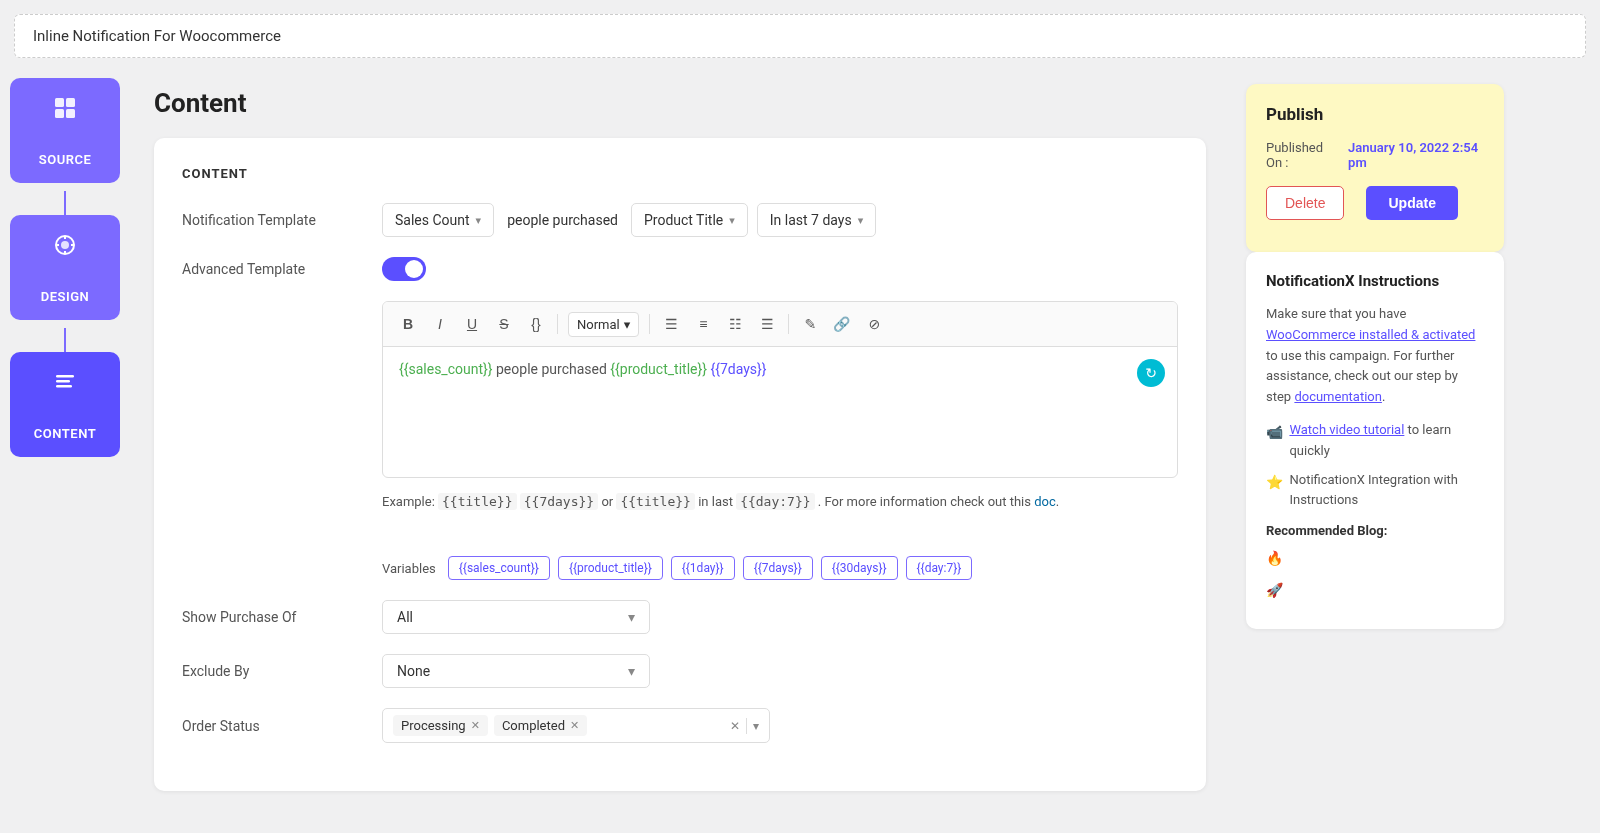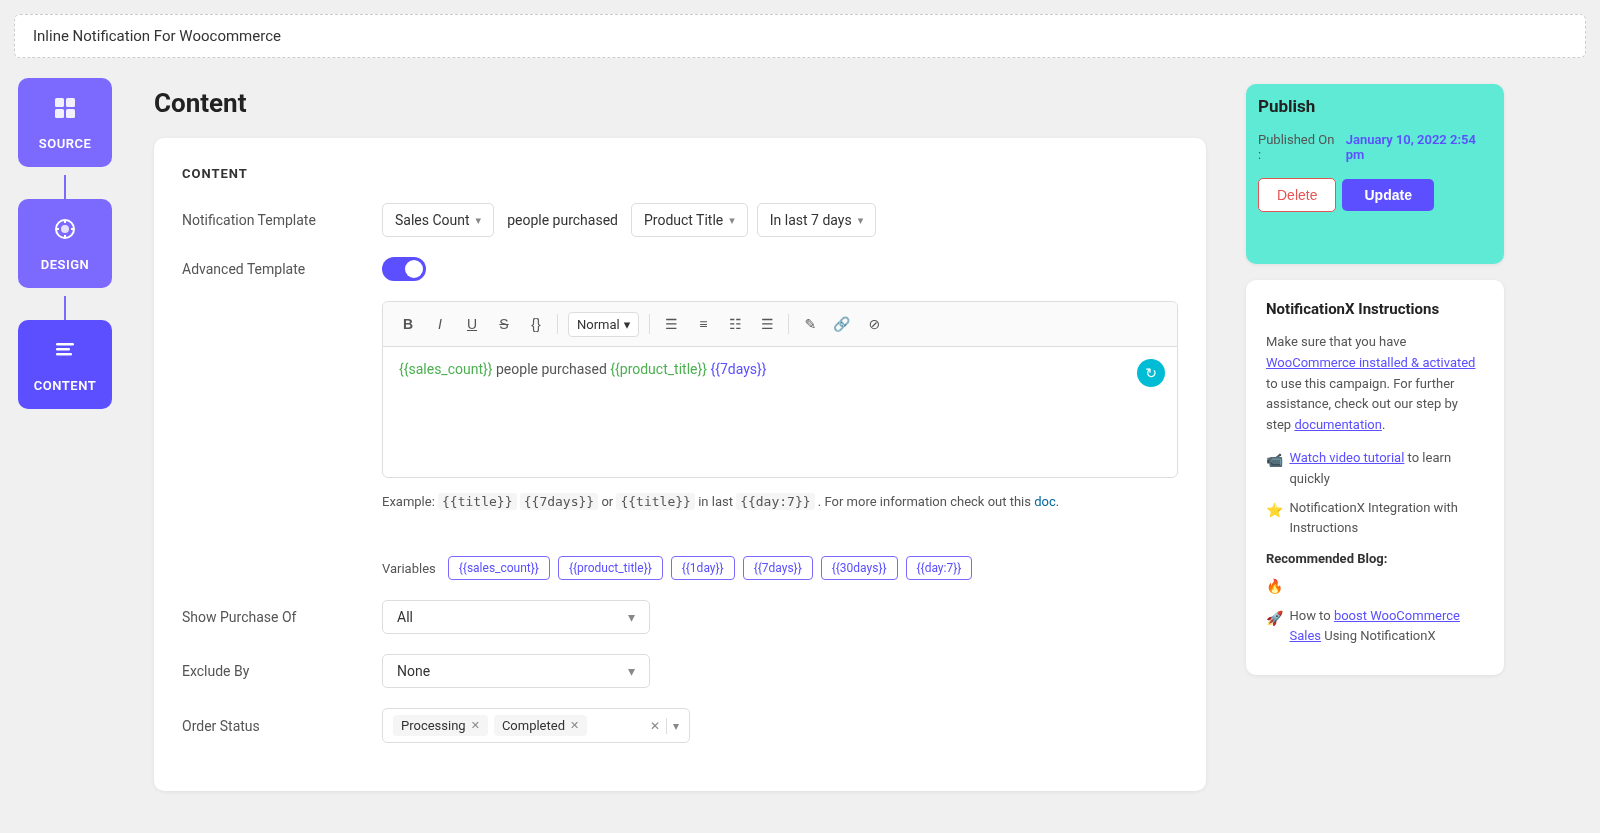--- a/index.html
+++ b/index.html
@@ -8,21 +8,21 @@
     .page-wrapper { display: flex; min-height: 100vh; }
 
     
     .top-bar { background: #fff; border: 1.5px dashed #ccc; border-radius: 6px; margin: 14px 14px 0 14px; padding: 12px 18px; font-size: 15px; color: #333; }
 
     
     .main-layout { display: flex; flex: 1; }
 
     
     .sidebar { width: 130px; padding: 10px 0; display: flex; flex-direction: column; align-items: center; gap: 0; }
-    .sidebar-item { width: 94px; border-radius: 10px; padding: 16px 10px; display: flex; flex-direction: column; align-items: center; gap: 8px; cursor: pointer; margin-bottom: 8px; }
+    .sidebar-item { width: 110px; border-radius: 10px; padding: 16px 10px; display: flex; flex-direction: column; align-items: center; gap: 24px; cursor: pointer; margin-bottom: 8px; }
     .sidebar-item.active { background: #5b4fff; color: #fff; }
     .sidebar-item.inactive { background: #7c6aff; color: #fff; }
     .sidebar-item .icon { font-size: 24px; }
     .sidebar-item .label { font-size: 13px; font-weight: 600; letter-spacing: 0.5px; }
     .sidebar-connector { width: 2px; height: 24px; background: #7c6aff; margin: 0 auto; }
 
     
     .content-area { flex: 1; padding: 20px 24px; max-width: 1100px; }
     .page-title { font-size: 26px; font-weight: 700; color: #222; margin-bottom: 20px; }
 
@@ -71,37 +71,37 @@
     
     .variables-row { display: flex; align-items: center; margin-top: 14px; gap: 8px; flex-wrap: wrap; }
     .variables-label { color: #555; font-size: 13px; margin-right: 4px; }
     .variable-tag { border: 1.5px solid #7c6aff; color: #5b4fff; border-radius: 4px; padding: 4px 10px; font-size: 12px; cursor: pointer; background: #fff; }
 
     
     .select-field { border: 1.5px solid #ddd; border-radius: 5px; padding: 8px 14px; font-size: 14px; background: #fff; display: flex; align-items: center; width: 268px; cursor: pointer; }
     .select-field .chevron { margin-left: auto; color: #888; }
 
     
-    .multi-select { border: 1.5px solid #ddd; border-radius: 5px; padding: 6px 10px; font-size: 14px; background: #fff; display: flex; align-items: center; width: 308px; flex-wrap: wrap; gap: 6px; cursor: pointer; }
+    .multi-select { border: 1.5px solid #ddd; border-radius: 5px; padding: 6px 10px; font-size: 14px; background: #fff; display: flex; align-items: center; width: 388px; flex-wrap: wrap; gap: 6px; cursor: pointer; }
     .tag { background: #f5f5f5; border-radius: 4px; padding: 3px 8px; font-size: 13px; display: flex; align-items: center; gap: 5px; }
     .tag .close { cursor: pointer; color: #888; font-size: 11px; }
     .multi-select-icons { margin-left: auto; display: flex; align-items: center; gap: 6px; color: #888; font-size: 12px; }
 
     
     .right-panel { width: 290px; padding: 16px; flex-shrink: 0; }
-    .publish-card { background: #5eead4; border-radius: 10px; padding: 12px; box-shadow: 0 1px 4px rgba(0,0,0,0.07); }
+    .publish-card { background: #fef9c3; border-radius: 10px; padding: 20px; box-shadow: 0 1px 4px rgba(0,0,0,0.07); }
     .publish-title { font-size: 17px; font-weight: 700; color: #222; margin-bottom: 16px; }
     .publish-row { display: flex; align-items: center; margin-bottom: 16px; font-size: 13px; gap: 8px; }
     .publish-key { color: #555; }
     .publish-value { color: #5b4fff; font-weight: 600; }
-    .publish-actions { display: flex; gap: 6px; margin-bottom: 40px; align-items: center; }
+    .publish-actions { display: flex; gap: 22px; margin-bottom: 12px; }
     .btn-delete { border: 1.5px solid #e25555; color: #e25555; background: #fff; border-radius: 5px; padding: 8px 18px; cursor: pointer; font-size: 14px; }
     .btn-update { background: #5b4fff; color: #fff; border: none; border-radius: 5px; padding: 8px 22px; cursor: pointer; font-size: 14px; font-weight: 600; }
 
-    .instructions-card { background: #fff; border-radius: 10px; padding: 20px; box-shadow: 0 1px 4px rgba(0,0,0,0.07); margin-top: 16px; }
+    .instructions-card { background: #fff; border-radius: 10px; padding: 20px; box-shadow: 0 1px 4px rgba(0,0,0,0.07); }
     .instructions-title { font-size: 15px; font-weight: 700; color: #222; margin-bottom: 14px; }
     .instructions-text { font-size: 13px; color: #555; line-height: 1.6; margin-bottom: 12px; }
     .instructions-link { color: #5b4fff; }
     .instruction-item { font-size: 13px; color: #555; line-height: 1.6; margin-bottom: 8px; display: flex; align-items: flex-start; gap: 6px; }
     .instruction-item .emoji { font-size: 14px; flex-shrink: 0; margin-top: 1px; }
     .recommended-label { font-weight: 700; color: #333; margin: 12px 0 8px; font-size: 13px; }
 
     
     ::-webkit-scrollbar { width: 6px; }
     ::-webkit-scrollbar-thumb { background: #ccc; border-radius: 3px; }
@@ -314,18 +314,17 @@
         <div class="instruction-item">
           <span class="emoji">⭐</span>
           <span>NotificationX Integration with Instructions</span>
         </div>
         <div class="recommended-label">Recommended Blog:</div>
         <div class="instruction-item">
           <span class="emoji">🔥</span>
         </div>
         <div class="instruction-item">
           <span class="emoji">🚀</span>
-          <span>How to <a href="#" class="instructions-link">boost WooCommerce Sales</a> Using NotificationX</span>
         </div>
       </div>
     </div>
   </div>
 </div>
 
 </body></html>

